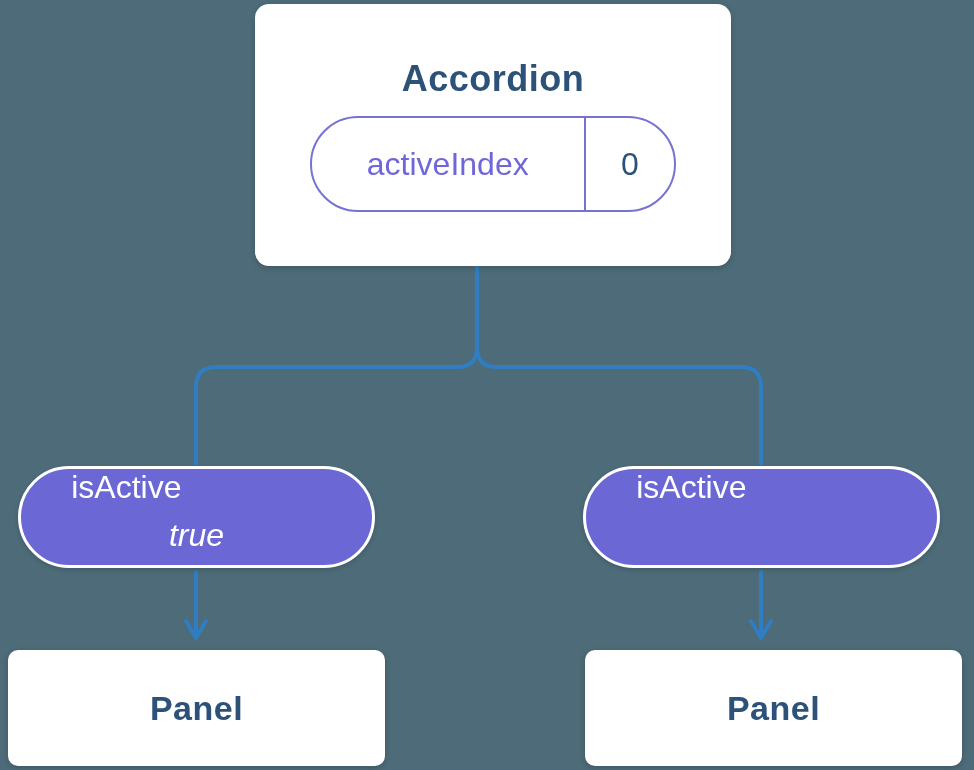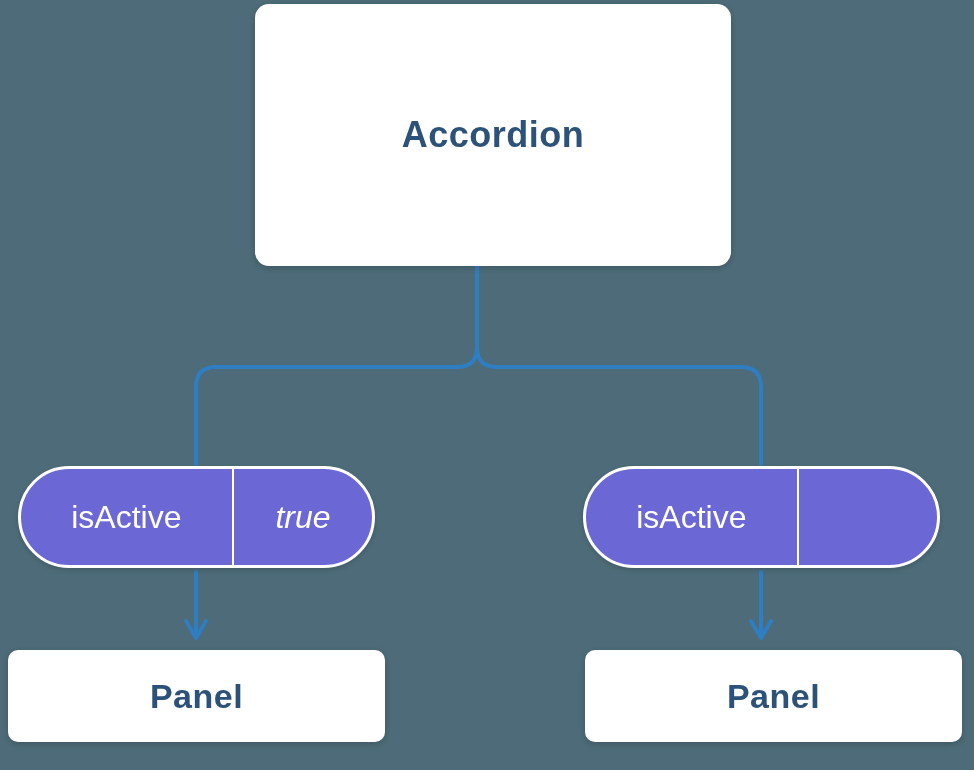--- a/index.html
+++ b/index.html
@@ -85,39 +85,40 @@
     width:357px;height:102px;
     background:var(--pill-purple);
     border:3px solid #FFFFFF;
     border-radius:999px;
     display:flex;
     align-items:stretch;
     overflow:hidden;
     font-size:32px;
     color:var(--pill-text-light);
     box-shadow:0 2px 5px rgba(0,0,0,0.15);
+    flex-direction:column;
   }
   .prop-pill .pill-name{
     width:60%;
     display:flex;align-items:center;justify-content:center;
   }
   .prop-pill .pill-divider{
     width:2.5px;
     background:#FFFFFF;
   }
   .prop-pill .pill-value{
     flex:1;
     display:flex;align-items:center;justify-content:center;font-style:italic;
   }
   .prop-pill.left{left:18px;}
   .prop-pill.right{left:583px;}
   .panel{
     position:absolute;
     top:650px;
-    width:377px;height:92px;
+    width:377px;height:116px;
     background:var(--card-fill);
     border-radius:10px;
     box-shadow:0 2px 6px rgba(0,0,0,0.18);
     display:flex;align-items:center;justify-content:center;
     font-size:34px;
     font-weight:700;
     color:var(--title-text);
     letter-spacing:0.5px;
   }
   .panel.left{left:8px;}
@@ -133,20 +134,25 @@
     <path class="line" d="M477,347 Q477,367 457,367 L216,367 Q196,367 196,387 L196,464"></path>
     <path class="line" d="M477,347 Q477,367 497,367 L741,367 Q761,367 761,387 L761,464"></path>
     <path class="line" d="M196,572 L196,634"></path>
     <path class="line" d="M186,621 L196,638 L206,621"></path>
     <path class="line" d="M761,572 L761,634"></path>
     <path class="line" d="M751,621 L761,638 L771,621"></path>
   </svg>
 
   <div class="root-card">
     <div class="root-title">Accordion</div>
+    <div class="state-pill">
+      <span class="pill-name">activeIndex</span>
+      <span class="pill-divider"></span>
+      <span class="pill-value">0</span>
+    </div>
   </div>
 
   <div class="prop-pill left">
     <span class="pill-name">isActive</span>
     <span class="pill-divider"></span>
     <span class="pill-value">true</span>
   </div>
 
   <div class="prop-pill right">
     <span class="pill-name">isActive</span>

